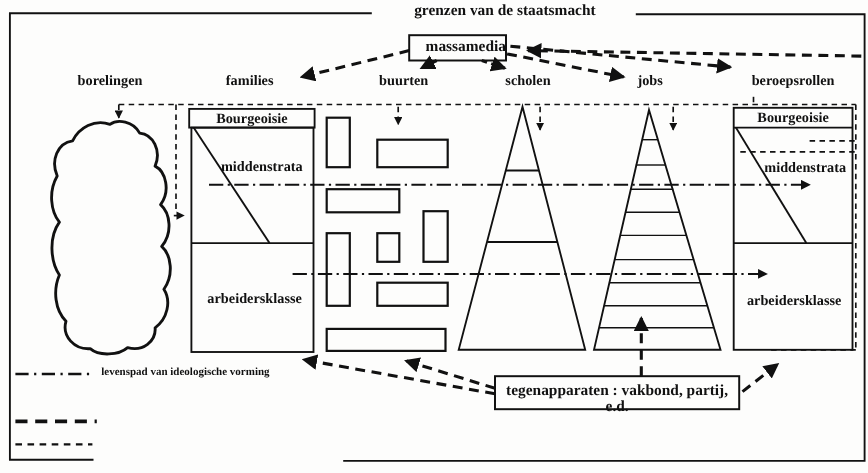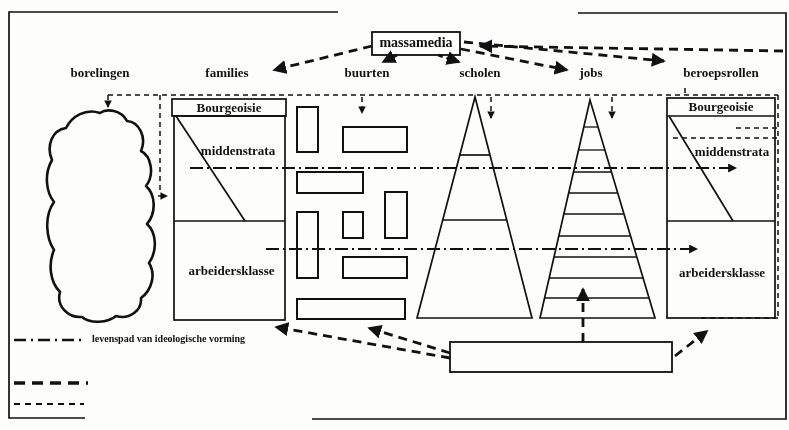--- a/index.html
+++ b/index.html
@@ -122,34 +122,36 @@
       <path d="M675,356 L707,331" marker-end="url(#ah)"></path>
     </g>
 
     <g stroke="#111" fill="none">
       <path d="M14,340 H84" stroke-width="2.4" stroke-dasharray="12 5 2 5"></path>
       <path d="M14,383 H88" stroke-width="3.4" stroke-dasharray="11 7"></path>
       <path d="M14,404 H84" stroke-width="2" stroke-dasharray="6 5"></path>
     </g>
   </svg>
 
+  <div class="lbl big ctr" style="left:333px;top:3px;width:252px;">grenzen van de staatsmacht</div>
 
-  <div class="lbl big ctr" style="left:372px;top:35px;width:88px;">massamedia</div>
+  <div class="lbl big ctr" style="left:372px;top:35px;width:88px;text-align:right;">massamedia</div>
 
   <div class="lbl ctr" style="left:55px;top:66px;width:90px;">borelingen</div>
   <div class="lbl ctr" style="left:182px;top:66px;width:90px;">families</div>
   <div class="lbl ctr" style="left:322px;top:66px;width:90px;">buurten</div>
   <div class="lbl ctr" style="left:435px;top:66px;width:90px;text-align:center;">scholen</div>
   <div class="lbl ctr" style="left:546px;top:66px;width:90px;">jobs</div>
   <div class="lbl ctr" style="left:673px;top:66px;width:96px;">beroepsrollen</div>
 
   <div class="lbl ctr" style="left:172px;top:101px;width:114px;">Bourgeoisie</div>
   <div class="lbl ctr" style="left:192px;top:144px;width:92px;">middenstrata</div>
   <div class="lbl ctr" style="left:180px;top:264px;width:103px;">arbeidersklasse</div>
 
   <div class="lbl ctr" style="left:667px;top:100px;width:108px;">Bourgeoisie</div>
   <div class="lbl ctr" style="left:688px;top:145px;width:88px;">middenstrata</div>
   <div class="lbl ctr" style="left:672px;top:266px;width:100px;">arbeidersklasse</div>
 
+  <div class="lbl big ctr" style="left:452px;top:348px;width:218px;">tegenapparaten : vakbond, partij, e.d.</div>
 
   <div class="lbl legend-txt" style="left:92px;top:333px;">levenspad van ideologische vorming</div>
 
 </div>
 
 </body></html>

